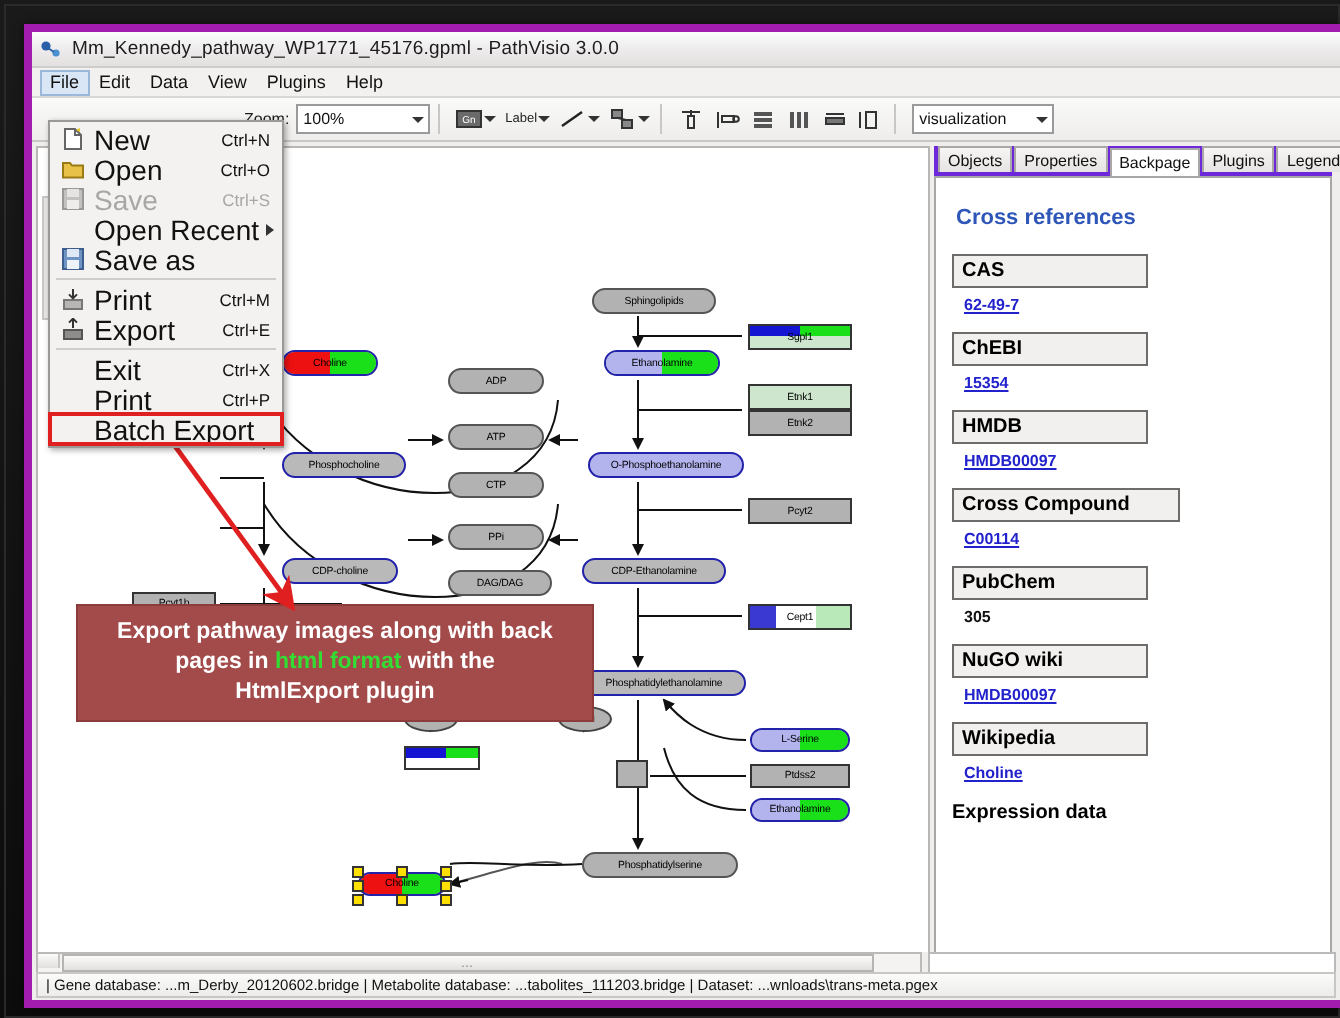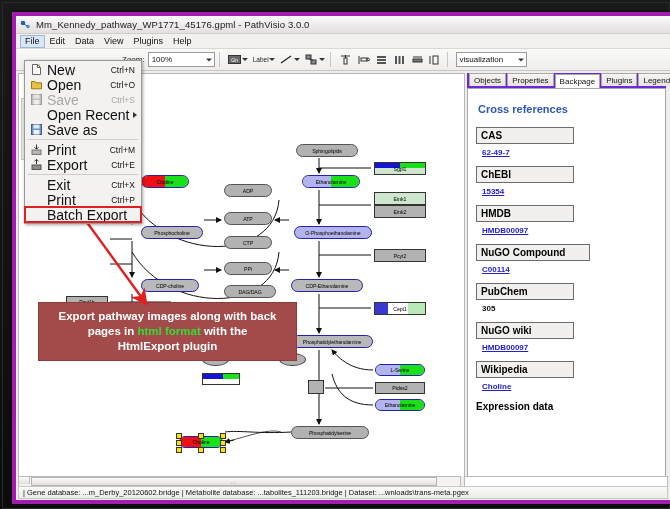--- a/index.html
+++ b/index.html
@@ -462,21 +462,21 @@
 
           <div class="bp-box">CAS</div>
           <a class="bp-link" href="#">62-49-7</a>
 
           <div class="bp-box">ChEBI</div>
           <a class="bp-link" href="#">15354</a>
 
           <div class="bp-box">HMDB</div>
           <a class="bp-link" href="#">HMDB00097</a>
 
-          <div class="bp-box" style="width:104px;">NuGO Compound</div>
+          <div class="bp-box" style="width:104px;">Cross Compound</div>
           <a class="bp-link" href="#">C00114</a>
 
           <div class="bp-box">PubChem</div>
           <span class="bp-plain">305</span>
 
           <div class="bp-box">NuGO wiki</div>
           <a class="bp-link" href="#">HMDB00097</a>
 
           <div class="bp-box">Wikipedia</div>
           <a class="bp-link" href="#">Choline</a>

